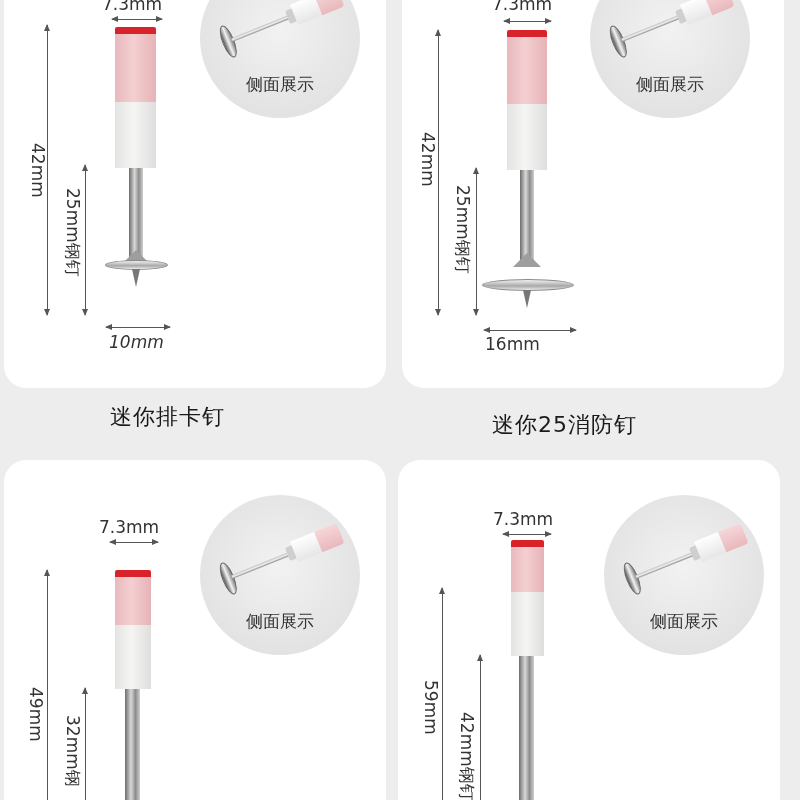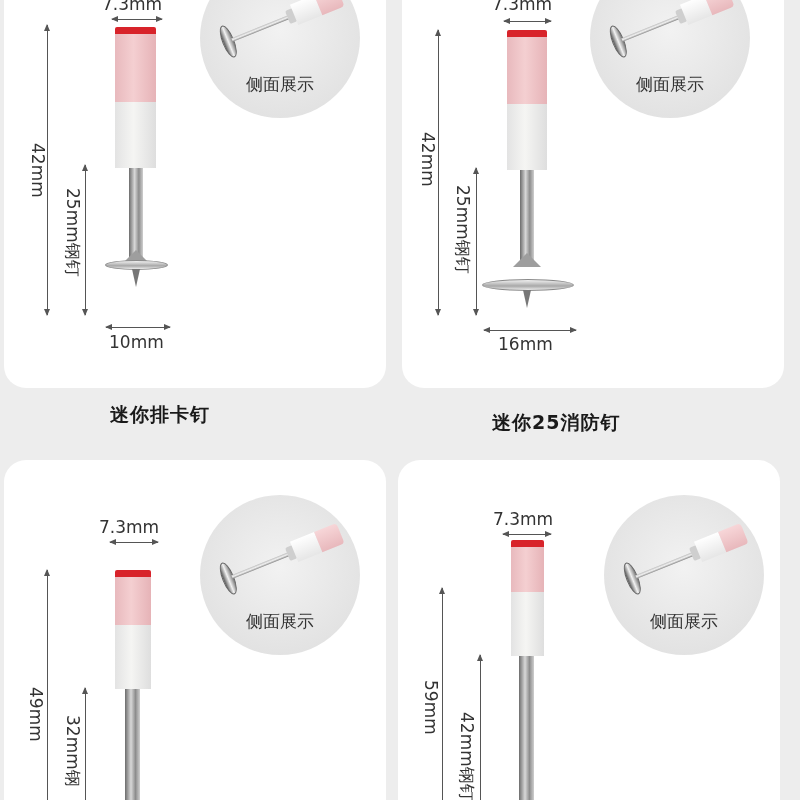--- a/index.html
+++ b/index.html
@@ -16,24 +16,24 @@
       border-radius: 22px;
       overflow: hidden;
     }
     .card.tl { left: 4px; top: -30px; width: 382px; height: 418px; }
     .card.tr { left: 402px; top: -30px; width: 382px; height: 418px; }
     .card.bl { left: 4px; top: 460px; width: 382px; height: 400px; }
     .card.br { left: 398px; top: 460px; width: 382px; height: 400px; }
 
     .section-title {
       position: absolute;
-      font-size: 19px;
+      font-size: 22px;
       color: #1a1a1a;
       letter-spacing: 1px;
-      font-weight: 700;
+      font-weight: 400;
     }
     .title-left { left: 110px; top: 402px; }
     .title-right { left: 468px; top: 410px; margin-left: 24px; }
 
     .label { position: absolute; font-size: 17px; color: #333; white-space: nowrap; }
     .vlabel {
       position: absolute;
       font-size: 17px;
       color: #333;
       white-space: nowrap;
@@ -140,21 +140,21 @@
 
   <div class="cap" style="left:111px; top:57px; width:41px; height:7px;"></div>
   <div class="sleeve-pink" style="left:111px; top:64px; width:41px; height:68px;"></div>
   <div class="sleeve-white" style="left:111px; top:132px; width:41px; height:66px;"></div>
   <div class="shaft" style="left:125px; top:198px; width:14px; height:92px;"></div>
   <div class="cone" style="left:118px; top:280px;"></div>
   <div class="washer" style="left:101px; top:290px; width:63px; height:10px;"></div>
   <div class="tip" style="left:128px; top:299px;"></div>
 
   <div class="hline" style="left:102px; top:357px; width:64px;"></div>
-  <div class="label" style="left:105px; top:362px;">10mm</div>
+  <div class="label" style="left:105px; top:362px;font-style:italic;">10mm</div>
 
   <div class="side-circle" style="left:196px; top:-12px;">
     <div class="mini">
       <div class="m-head"></div>
         <div class="m-shaft"></div>
         <div class="m-collar"></div>
         <div class="m-white"></div>
         <div class="m-pink"></div>
     </div>
     <div class="side-label">侧面展示</div>
@@ -173,21 +173,21 @@
 
   <div class="cap" style="left:105px; top:60px; width:40px; height:7px;"></div>
   <div class="sleeve-pink" style="left:105px; top:67px; width:40px; height:67px;"></div>
   <div class="sleeve-white" style="left:105px; top:134px; width:40px; height:66px;"></div>
   <div class="shaft" style="left:118px; top:200px; width:14px; height:90px;"></div>
   <div class="cone" style="left:111px; top:283px;"></div>
   <div class="washer" style="left:80px; top:309px; width:92px; height:12px;"></div>
   <div class="tip" style="left:121px; top:320px;"></div>
 
   <div class="hline" style="left:82px; top:360px; width:92px;"></div>
-  <div class="label" style="left:96px; top:364px;">16mm</div>
+  <div class="label" style="left:83px; top:364px;">16mm</div>
 
   <div class="side-circle" style="left:188px; top:-12px;">
     <div class="mini">
       <div class="m-head"></div>
         <div class="m-shaft"></div>
         <div class="m-collar"></div>
         <div class="m-white"></div>
         <div class="m-pink"></div>
     </div>
     <div class="side-label">侧面展示</div>

